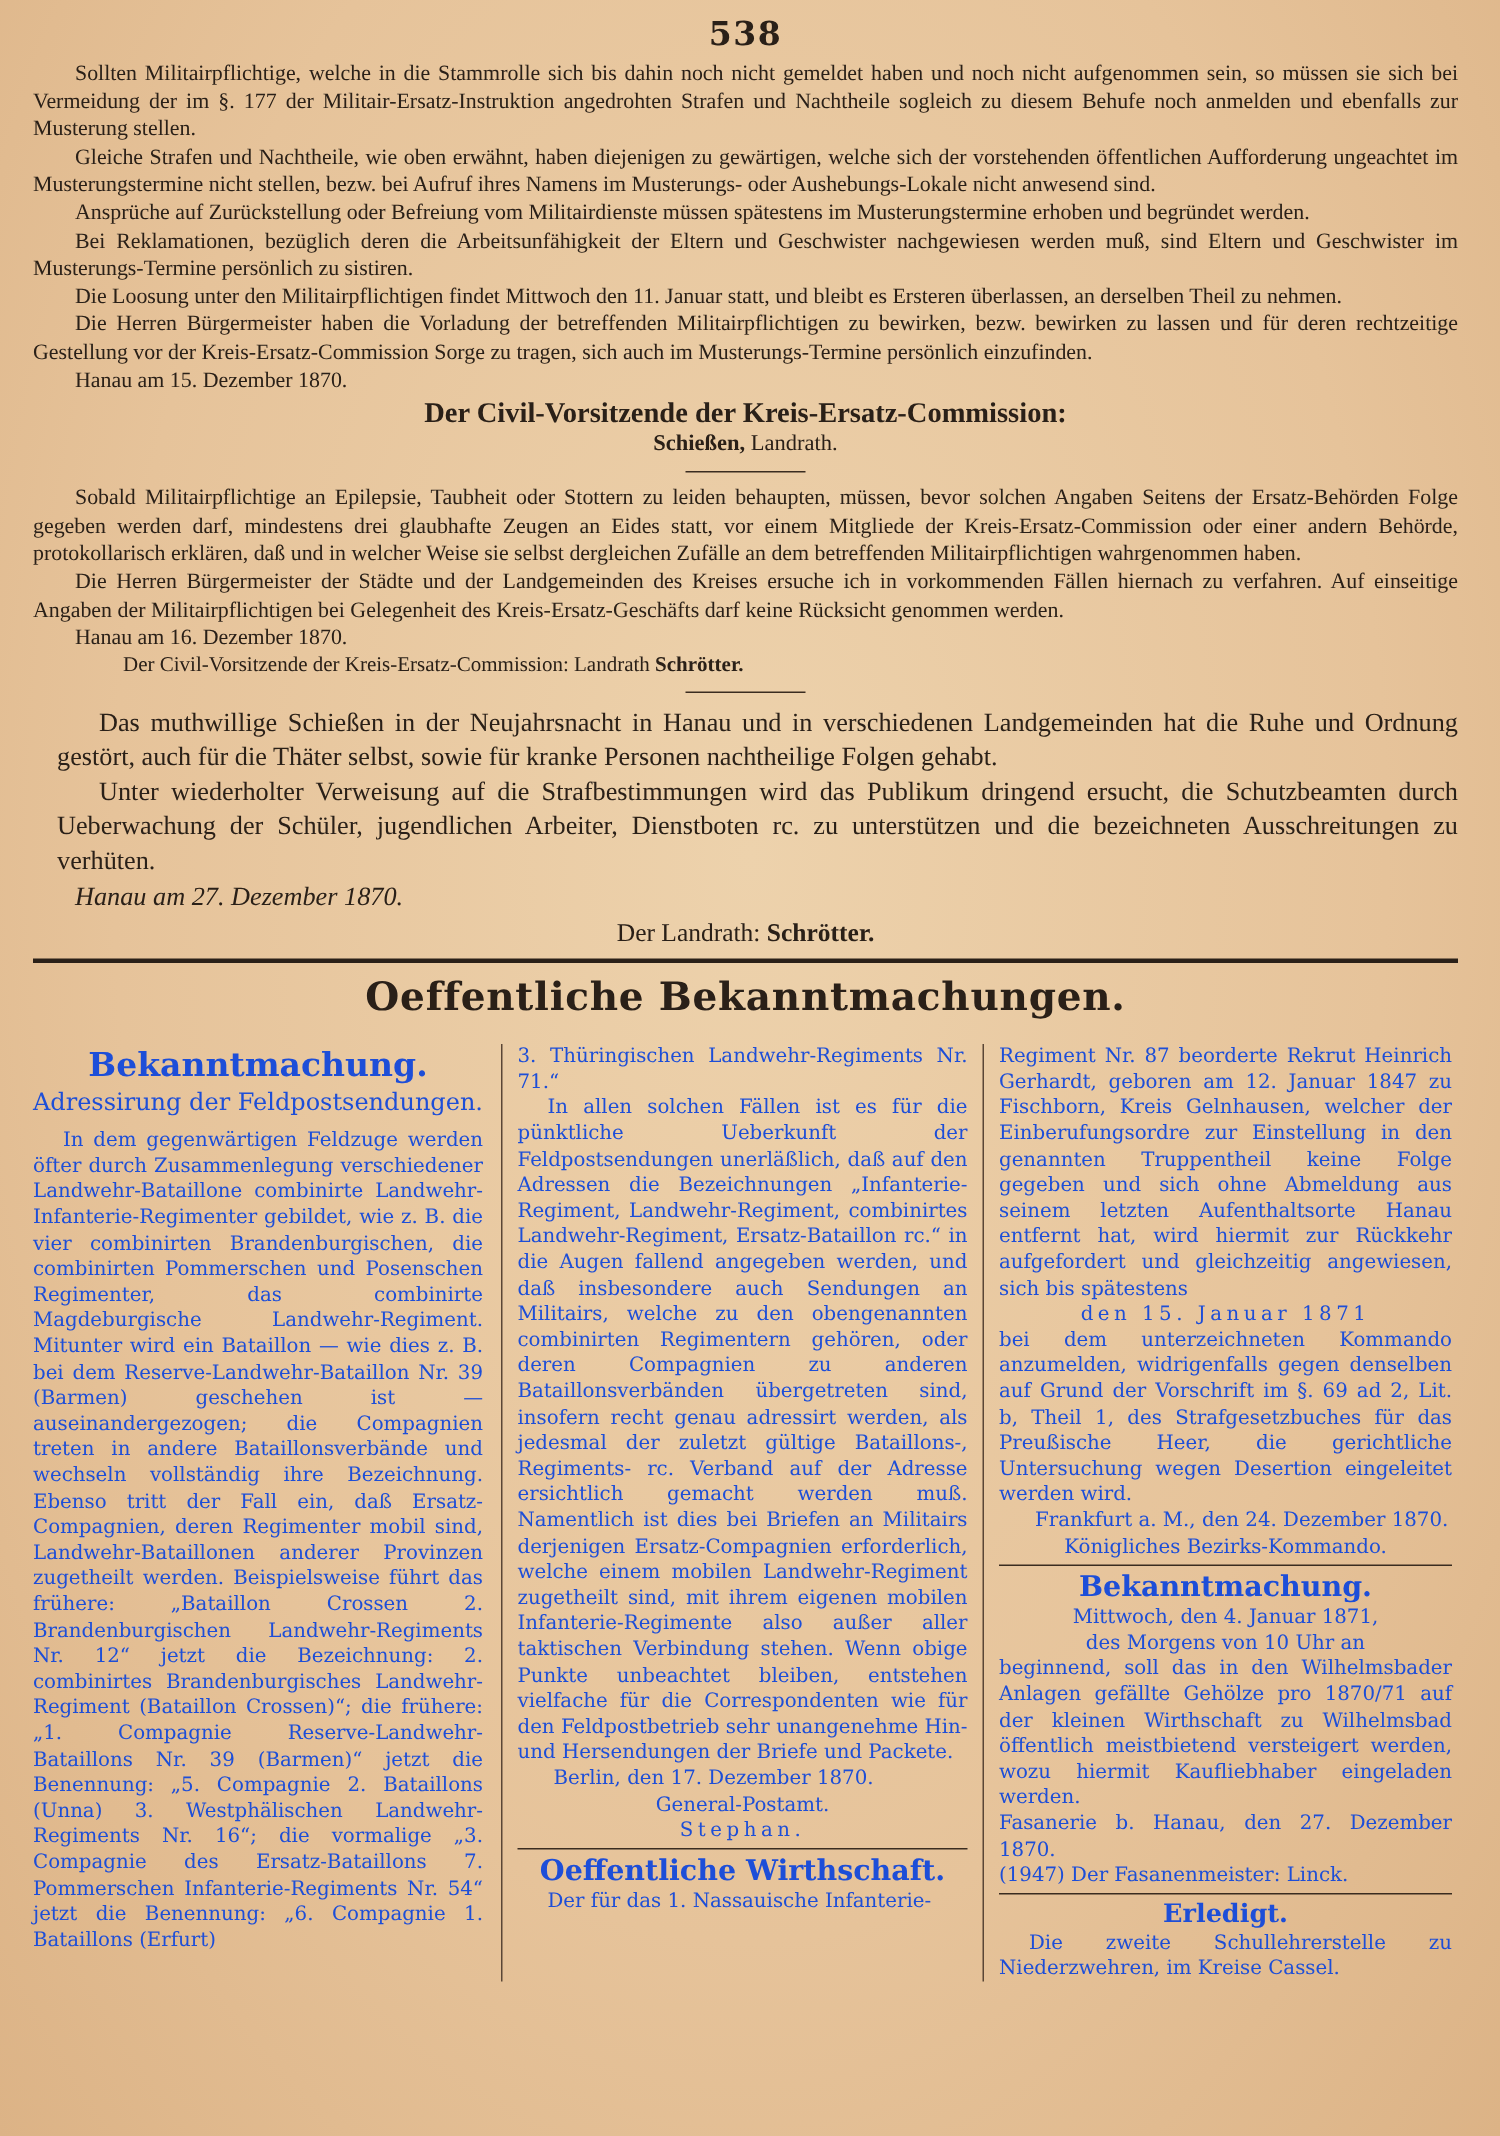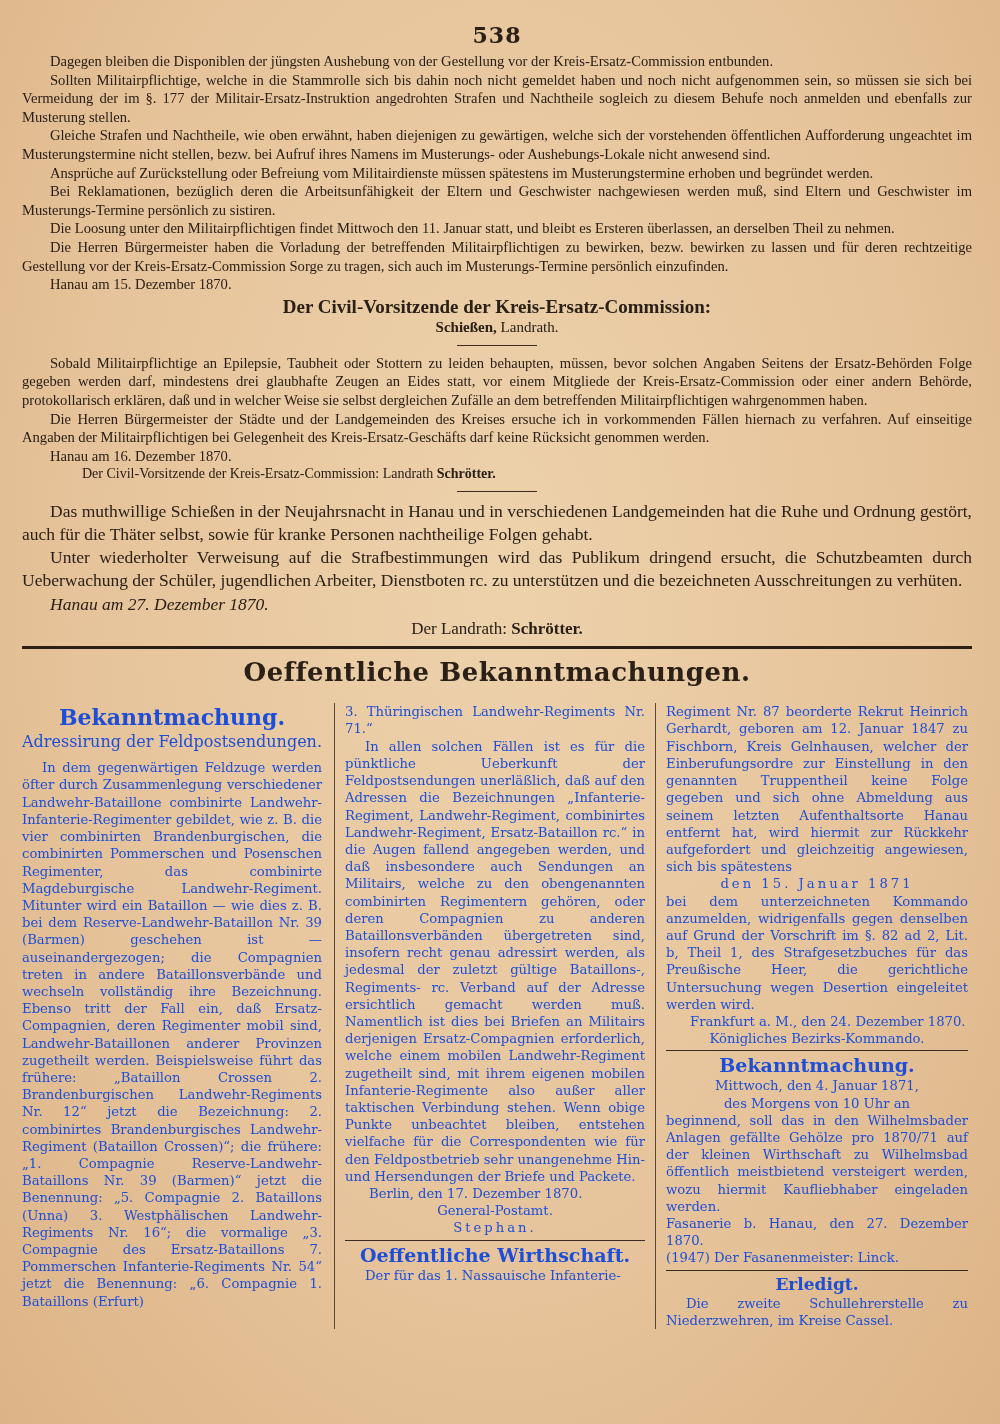--- a/index.html
+++ b/index.html
@@ -4,34 +4,34 @@
 <style>
   html, body { margin: 0; padding: 0; }
   body {
     width: 1000px; height: 1424px; overflow: hidden;
     background: #e9c9a0;
     background-image: radial-gradient(ellipse at 50% 40%, #edd2ac 0%, #e6c39a 60%, #dcb386 100%);
     color: #2a2018;
     font-family: "DejaVu Serif", serif;
     position: relative;
   }
-  .page { position: absolute; left: 22px; top: 22px; width: 950px; }
+  .page { position: absolute; left: 22px; top: 10px; width: 950px; }
   .pagenum { text-align: center; font-weight: bold; font-size: 22px; letter-spacing: 1px; margin-bottom: 4px; }
   p { margin: 0; }
   .top p, .top .para {
     font-family: "Liberation Serif", serif; font-size: 14.6px; line-height: 18.6px; text-align: justify;
   }
   .indent { text-indent: 28px; }
   .dateline { font-family: "Liberation Serif", serif; font-size: 14.6px; line-height: 18.6px; padding-left: 28px; }
   .sigtitle { text-align: center; font-family: "Liberation Serif", serif; font-weight: bold; font-size: 19px; line-height: 22px; margin-top: 2px; }
   .signame { text-align: center; font-family: "Liberation Serif", serif; font-size: 15px; line-height: 19px; }
   .signame b { font-weight: bold; }
   .shortrule { width: 80px; height: 1px; background: #3a2c20; margin: 8px auto 8px; }
   .siglineinline { font-family: "Liberation Serif", serif; font-size: 14px; line-height: 18px; padding-left: 60px; }
-  .big p { font-size: 17.5px !important; line-height: 23px !important; }
+  .big p { font-size: 17.5px !important; line-height: 23px !important; margin-left: 16px; }
   .big .dateline { font-size: 17.5px; line-height: 24px; font-style: italic; }
   .big .signame { font-size: 17px; line-height: 26px; }
   .thickrule { height: 3px; background: #2a2018; margin: 4px 0 6px; }
   .sectiontitle { text-align: center; font-family: "DejaVu Serif", serif; font-weight: bold; font-size: 26px; line-height: 34px; letter-spacing: 0.5px; }
   .cols { display: flex; margin-top: 14px; position: relative; }
   .col { font-family: "DejaVu Serif", serif; font-size: 13.2px; line-height: 17.2px; text-align: justify; color: #1d4ed8; }
   .col1 { width: 300px; padding-right: 12px; }
   .col2 { width: 300px; padding: 0 10px; border-left: 1px solid #5a4636; border-right: 1px solid #5a4636; }
   .col3 { width: 302px; padding-left: 10px; }
   .col h3 { margin: 0; text-align: center; font-size: 22px; line-height: 28px; font-weight: bold; }
@@ -44,21 +44,20 @@
   .col h3.xs { font-size: 17px; line-height: 22px; }
   .col .datel { text-indent: 24px; }
 </style>
 </head>
 <body>
 
 <div class="page">
   <div class="pagenum">538</div>
 
   <div class="top">
-    <p class="indent">Dagegen bleiben die Disponiblen der jüngsten Aushebung von der Gestellung vor der Kreis-Ersatz-Commission entbunden.</p>
     <p class="indent">Sollten Militairpflichtige, welche in die Stammrolle sich bis dahin noch nicht gemeldet haben und noch nicht aufgenommen sein, so müssen sie sich bei Vermeidung der im §. 177 der Militair-Ersatz-Instruktion angedrohten Strafen und Nachtheile sogleich zu diesem Behufe noch anmelden und ebenfalls zur Musterung stellen.</p>
     <p class="indent">Gleiche Strafen und Nachtheile, wie oben erwähnt, haben diejenigen zu gewärtigen, welche sich der vorstehenden öffentlichen Aufforderung ungeachtet im Musterungstermine nicht stellen, bezw. bei Aufruf ihres Namens im Musterungs- oder Aushebungs-Lokale nicht anwesend sind.</p>
     <p class="indent">Ansprüche auf Zurückstellung oder Befreiung vom Militairdienste müssen spätestens im Musterungstermine erhoben und begründet werden.</p>
     <p class="indent">Bei Reklamationen, bezüglich deren die Arbeitsunfähigkeit der Eltern und Geschwister nachgewiesen werden muß, sind Eltern und Geschwister im Musterungs-Termine persönlich zu sistiren.</p>
     <p class="indent">Die Loosung unter den Militairpflichtigen findet Mittwoch den 11. Januar statt, und bleibt es Ersteren überlassen, an derselben Theil zu nehmen.</p>
     <p class="indent">Die Herren Bürgermeister haben die Vorladung der betreffenden Militairpflichtigen zu bewirken, bezw. bewirken zu lassen und für deren rechtzeitige Gestellung vor der Kreis-Ersatz-Commission Sorge zu tragen, sich auch im Musterungs-Termine persönlich einzufinden.</p>
     <div class="dateline">Hanau am 15. Dezember 1870.</div>
     <div class="sigtitle">Der Civil-Vorsitzende der Kreis-Ersatz-Commission:</div>
     <div class="signame">
       <b>Schießen,</b>
@@ -103,21 +102,21 @@
       <p class="ctr">General-Postamt.</p>
       <p class="ctr spaced">Stephan.</p>
       <div class="rule"></div>
       <h3 class="sm">Oeffentliche Wirthschaft.</h3>
       <p class="ind">Der für das 1. Nassauische Infanterie-</p>
     </div>
 
     <div class="col col3">
       <p>Regiment Nr. 87 beorderte Rekrut Heinrich Gerhardt, geboren am 12. Januar 1847 zu Fischborn, Kreis Gelnhausen, welcher der Einberufungsordre zur Einstellung in den genannten Truppentheil keine Folge gegeben und sich ohne Abmeldung aus seinem letzten Aufenthaltsorte Hanau entfernt hat, wird hiermit zur Rückkehr aufgefordert und gleichzeitig angewiesen, sich bis spätestens</p>
       <p class="ctr spaced">den 15. Januar 1871</p>
-      <p>bei dem unterzeichneten Kommando anzumelden, widrigenfalls gegen denselben auf Grund der Vorschrift im §. 82 ad 2, Lit. b, Theil 1, des Strafgesetzbuches für das Preußische Heer, die gerichtliche Untersuchung wegen Desertion eingeleitet werden wird.</p>
+      <p>bei dem unterzeichneten Kommando anzumelden, widrigenfalls gegen denselben auf Grund der Vorschrift im §. 69 ad 2, Lit. b, Theil 1, des Strafgesetzbuches für das Preußische Heer, die gerichtliche Untersuchung wegen Desertion eingeleitet werden wird.</p>
       <p class="datel">Frankfurt a. M., den 24. Dezember 1870.</p>
       <p class="ctr">Königliches Bezirks-Kommando.</p>
       <div class="rule"></div>
       <h3 class="sm">Bekanntmachung.</h3>
       <p class="ctr">Mittwoch, den 4. Januar 1871,</p>
       <p class="ctr">des Morgens von 10 Uhr an</p>
       <p>beginnend, soll das in den Wilhelmsbader Anlagen gefällte Gehölze pro 1870/71 auf der kleinen Wirthschaft zu Wilhelmsbad öffentlich meistbietend versteigert werden, wozu hiermit Kaufliebhaber eingeladen werden.</p>
       <p>Fasanerie b. Hanau, den 27. Dezember 1870.</p>
       <p>(1947)  Der Fasanenmeister:  Linck.</p>
       <div class="rule"></div>

